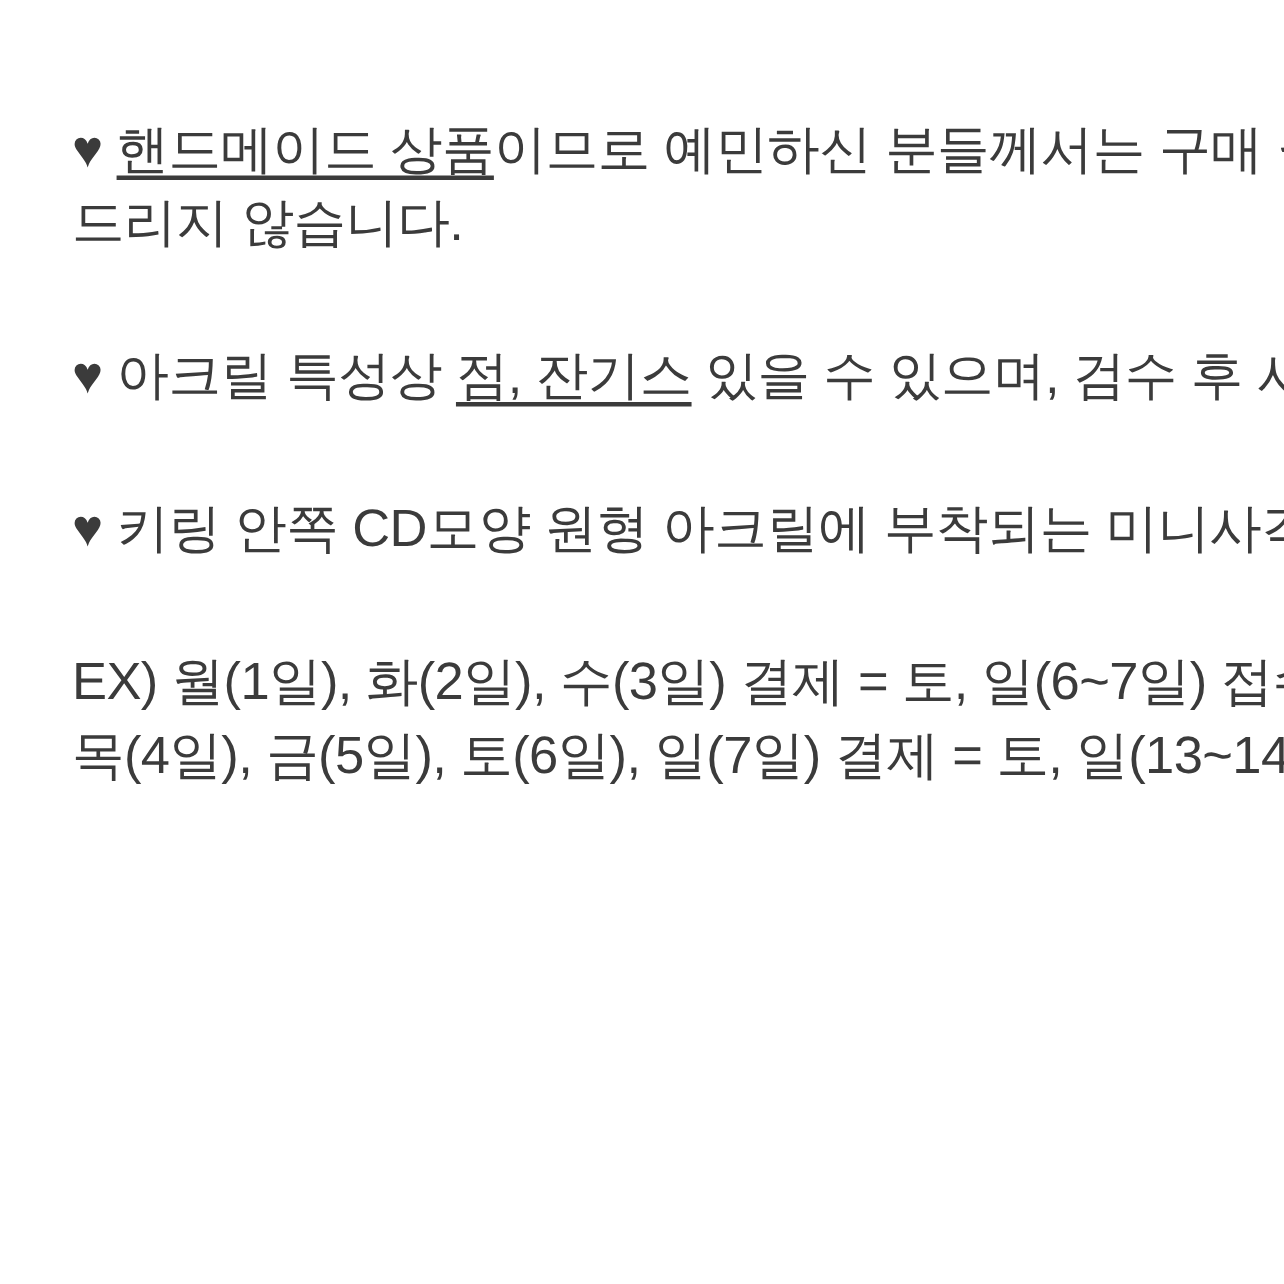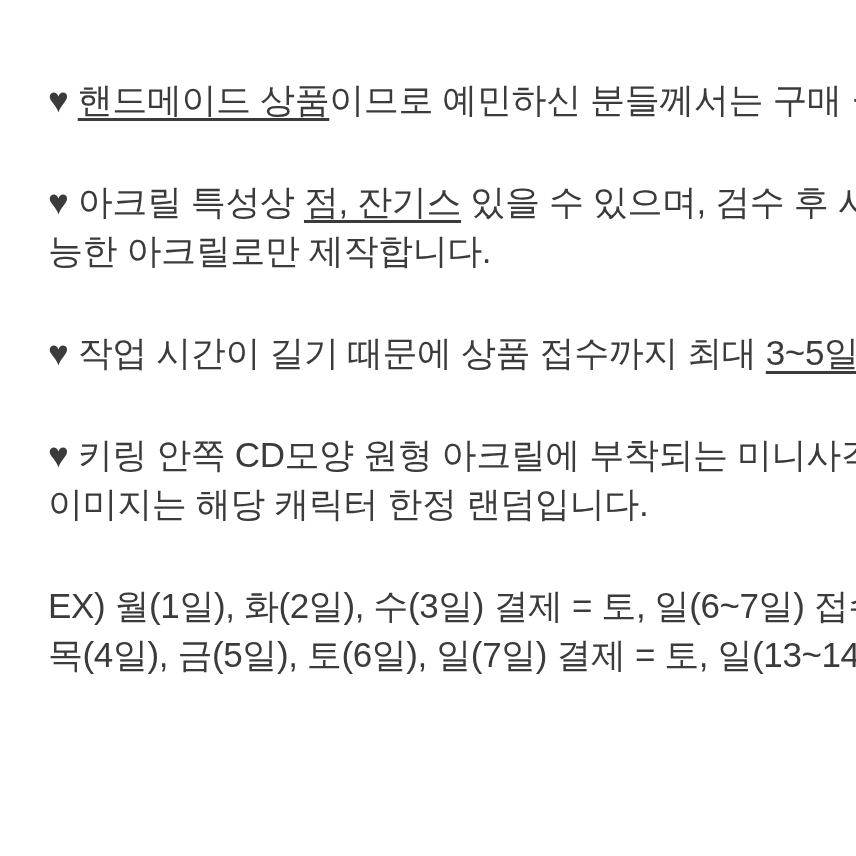--- a/index.html
+++ b/index.html
@@ -41,37 +41,35 @@
   }
 </style>
 </head>
 <body>
 
 <div class="notice">
 
   <p class="para">
     </p>
     <div class="line"><span class="heart">♥</span><span> </span><span class="u">핸드메이드 상품</span><span>이므로 예민하신 분들께서는 구매 권장</span></div>
+    <div class="line"><span>드리지 않습니다.</span></div>
   <p></p>
 
   <p class="para">
     </p>
     <div class="line"><span class="heart">♥</span><span> 아크릴 특성상 </span><span class="u">점, 잔기스</span><span> 있을 수 있으며, 검수 후 사용 가</span></div>
-    <div class="line"><span>능한 아크릴로만 제작합니다.</span></div>
   <p></p>
 
   <p class="para">
     </p>
-    <div class="line"><span class="heart">♥</span><span> 작업 시간이 길기 때문에 상품 접수까지 최대 </span><span class="u">3~5일</span></div>
   <p></p>
 
   <p class="para">
     </p>
     <div class="line"><span class="heart">♥</span><span> 키링 안쪽 CD모양 원형 아크릴에 부착되는 미니사각스티커</span></div>
-    <div class="line"><span>이미지는 해당 캐릭터 한정 랜덤입니다.</span></div>
   <p></p>
 
   <p class="para">
     </p>
     <div class="line"><span>EX) 월(1일), 화(2일), 수(3일) 결제 = 토, 일(6~7일) 접수</span></div>
     <div class="line"><span>목(4일), 금(5일), 토(6일), 일(7일) 결제 = 토, 일(13~14일)</span></div>
   <p></p>
 
   <p class="para">
     </p>

